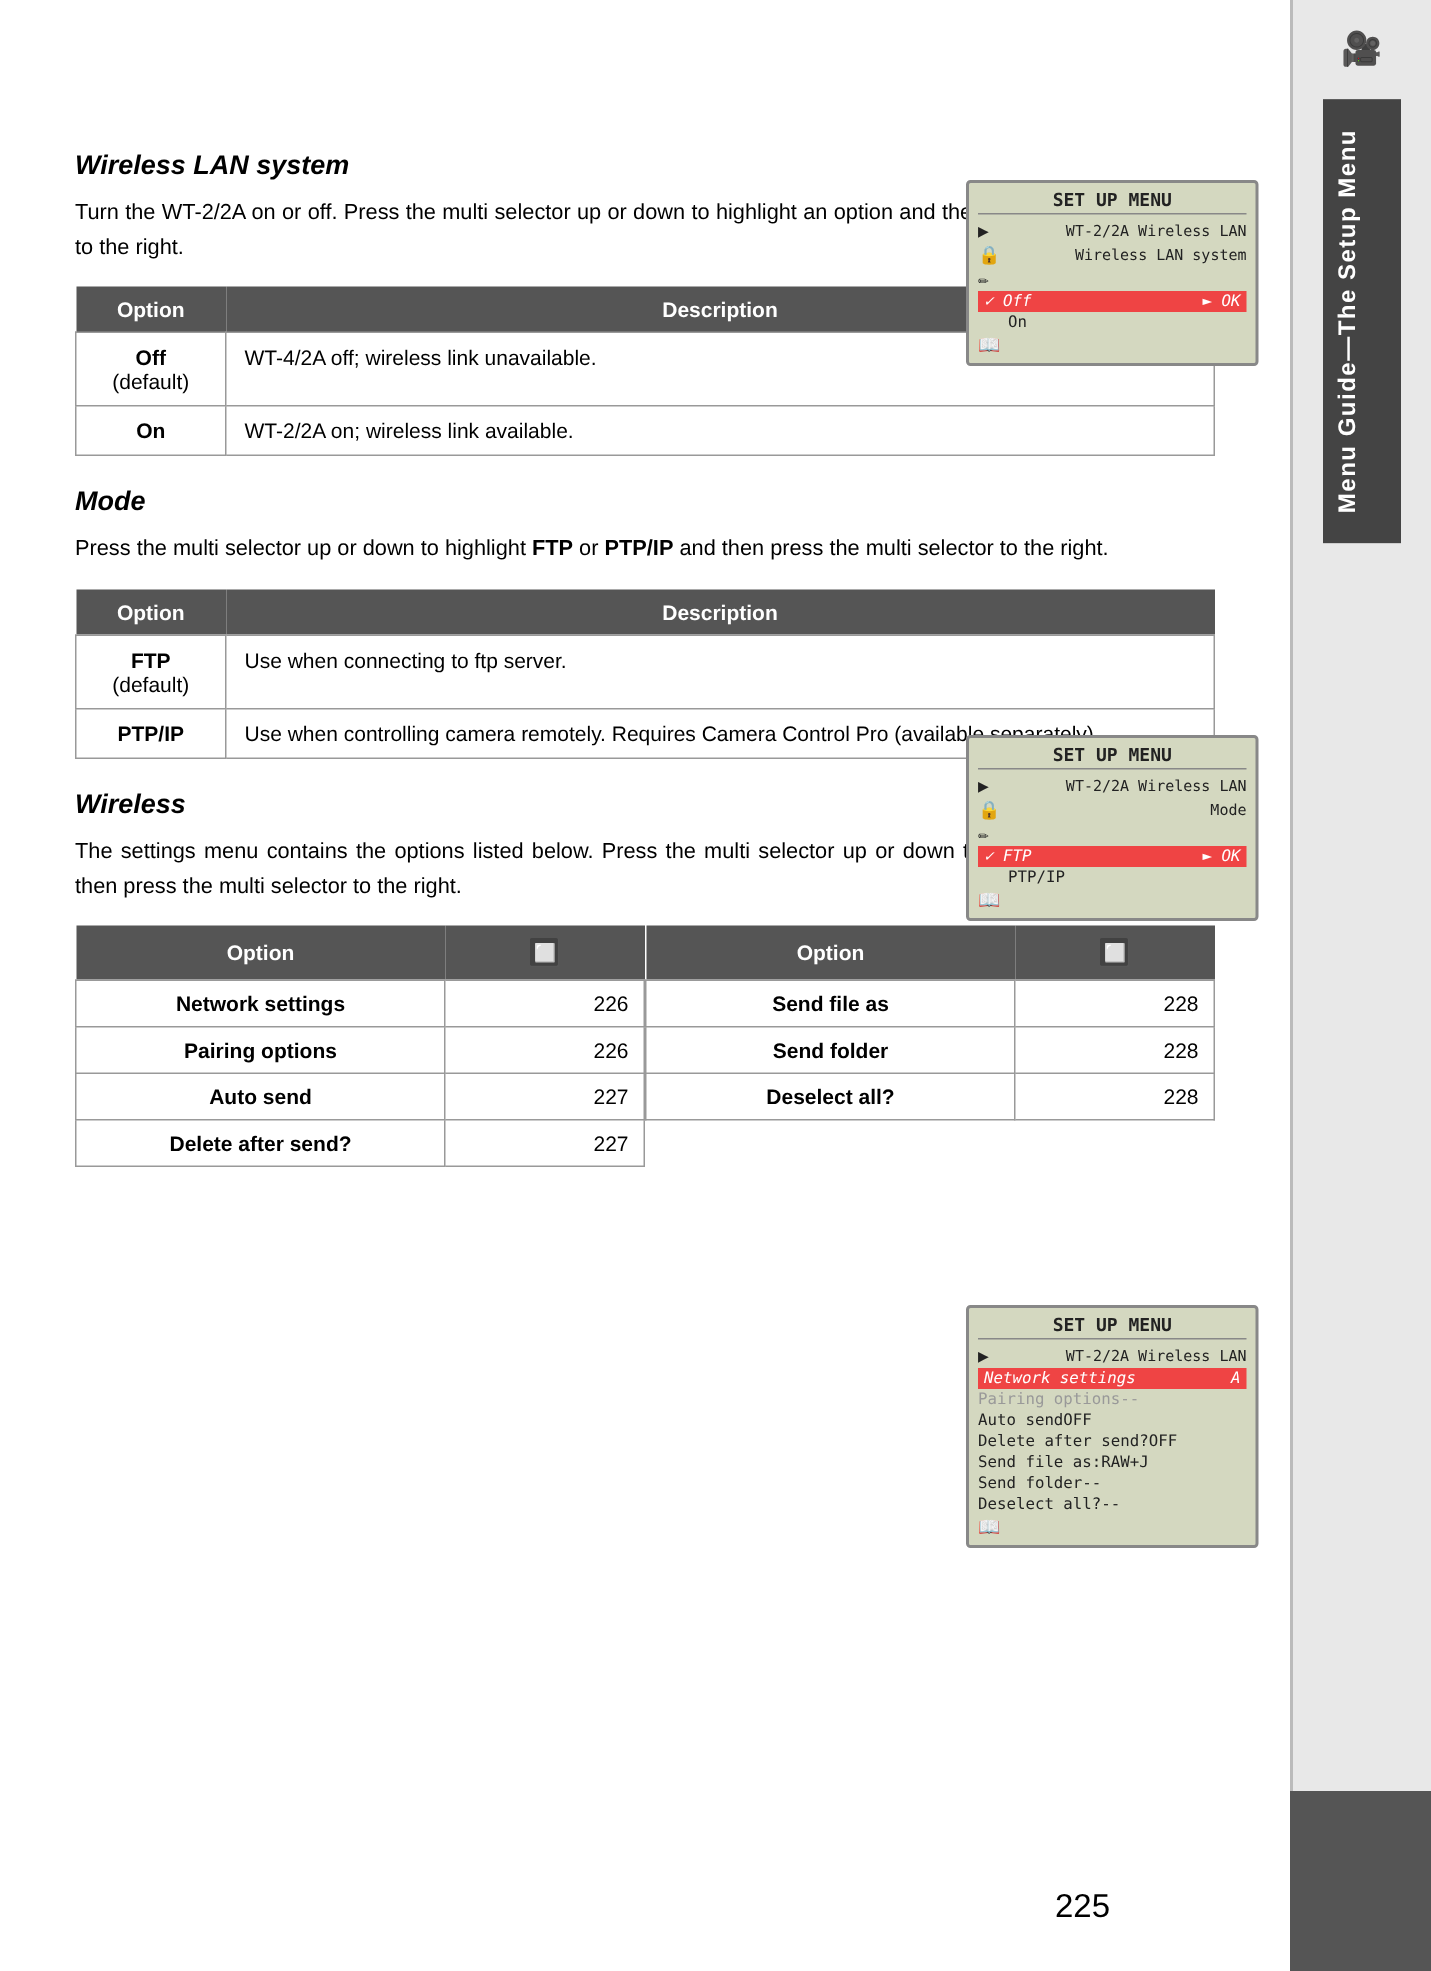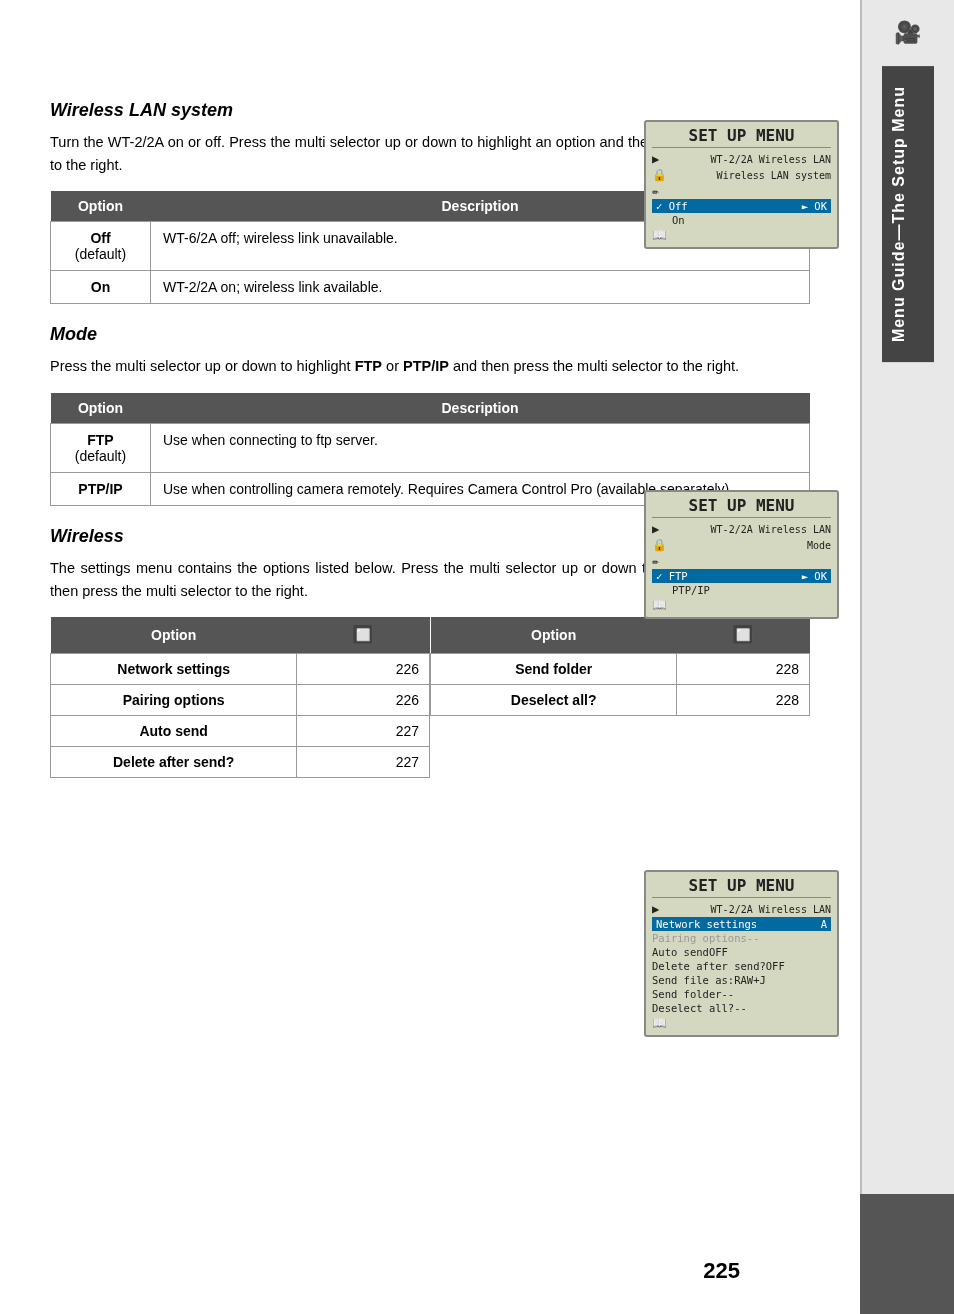--- a/index.html
+++ b/index.html
@@ -151,52 +151,53 @@
       font-size: 11px;
       color: #222;
       font-family: monospace;
     }
     .screen-header {
       text-align: center;
       font-weight: bold;
       border-bottom: 1px solid #888;
       padding-bottom: 2px;
       margin-bottom: 3px;
-      font-size: 16px;
+      font-size: 12px;
     }
     .screen-row {
       display: flex;
       align-items: center;
       padding: 1px 0;
       font-size: 10.5px;
     }
     .screen-icon {
       width: 16px;
       font-size: 12px;
       flex-shrink: 0;
     }
     .screen-label {
       flex: 1;
       text-align: right;
     }
     .screen-selected {
-      background: #0369a1;
+      background: #ef4444;
       color: white;
       padding: 1px 4px;
       display: flex;
       align-items: center;
       justify-content: space-between;
+      font-style: italic;
     }
     
     .page-number {
       position: absolute;
       bottom: 30px;
       right: 120px;
       font-size: 22px;
-      font-weight: bold;
+      font-weight: normal;
     }
     .first-section {
       margin-top: 0;
     }
   </style>
 </head>
 <body>
 
 <div class="main-content">
 
@@ -207,21 +208,21 @@
     <table class="options-table">
       <thead>
         <tr>
           <th class="option-col">Option</th>
           <th class="desc-col">Description</th>
         </tr>
       </thead>
       <tbody>
         <tr>
           <td class="option-cell">Off<br><span style="font-weight:normal">(default)</span></td>
-          <td>WT-6/2A off; wireless link unavailable.</td>
+          <td>WT-4/2A off; wireless link unavailable.</td>
         </tr>
         <tr>
           <td class="option-cell">On</td>
           <td>WT-2/2A on; wireless link available.</td>
         </tr>
       </tbody>
     </table>
   </div>
 
   <div>
@@ -287,20 +288,24 @@
 
       <div class="settings-half">
         <table class="settings-table">
           <thead>
             <tr>
               <th style="text-align:center">Option</th>
               <th class="icon-cell" style="width:40px">🔲</th>
             </tr>
           </thead>
           <tbody>
+            <tr>
+              <td class="label-cell"><strong>Send file as</strong></td>
+              <td class="num-cell">228</td>
+            </tr>
             <tr>
               <td class="label-cell"><strong>Send folder</strong></td>
               <td class="num-cell">228</td>
             </tr>
             <tr>
               <td class="label-cell"><strong>Deselect all?</strong></td>
               <td class="num-cell">228</td>
             </tr>
           </tbody>
         </table>

